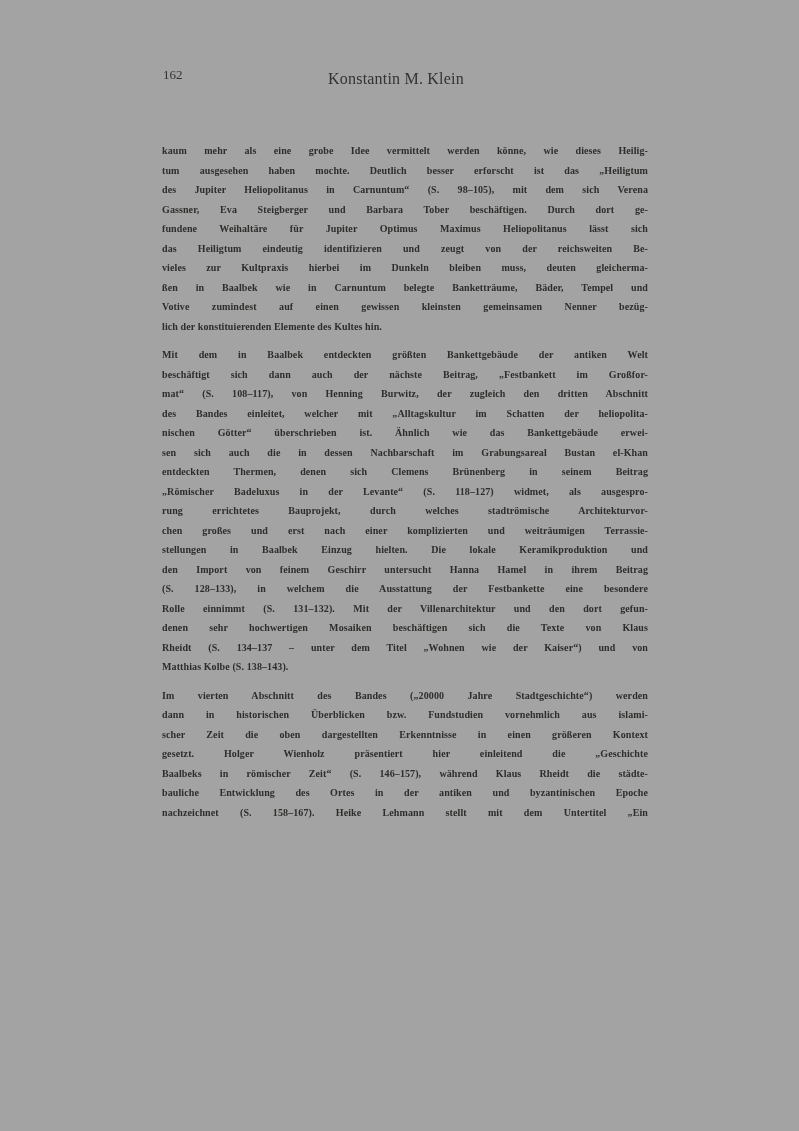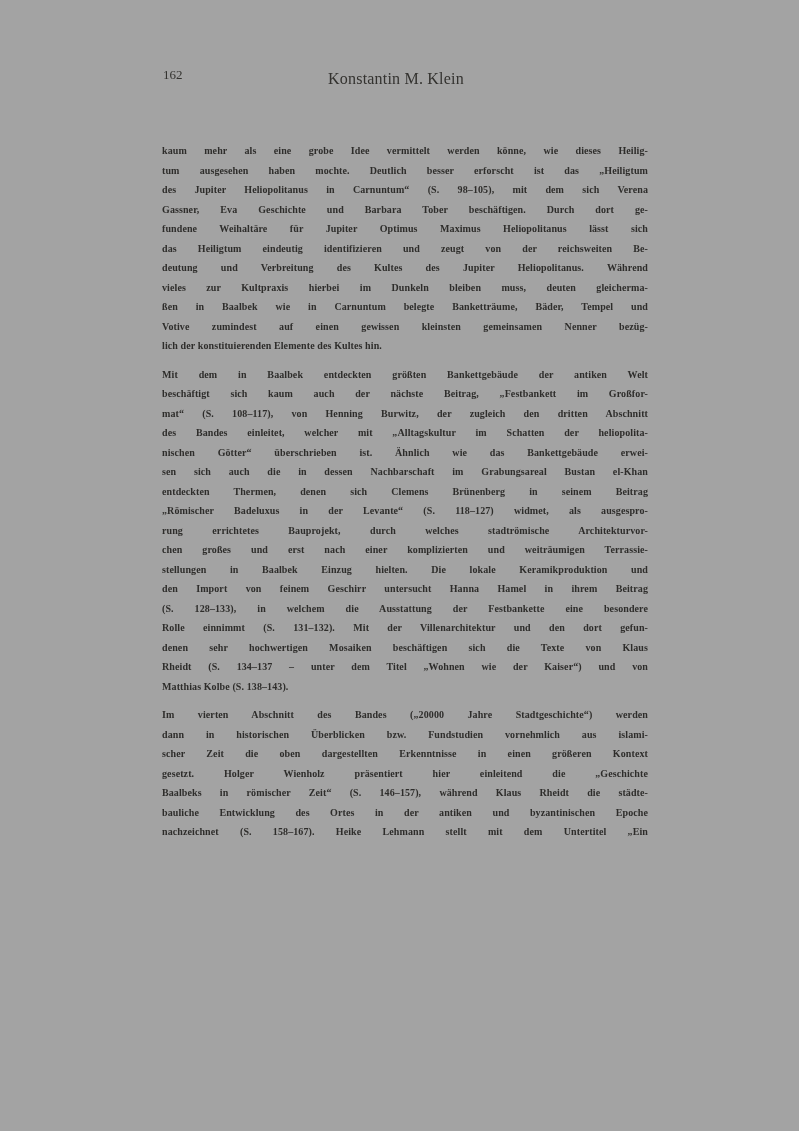--- a/index.html
+++ b/index.html
@@ -70,32 +70,31 @@
 <div class="page">
   <header class="running-header">
     <span class="page-number">162</span>
     <span class="running-head">Konstantin M. Klein</span>
   </header>
   <main class="body-text">
       <div class="para">
         <div class="line">kaum mehr als eine grobe Idee vermittelt werden könne, wie dieses Heilig-</div>
         <div class="line">tum ausgesehen haben mochte. Deutlich besser erforscht ist das „Heiligtum</div>
         <div class="line">des Jupiter Heliopolitanus in Carnuntum“ (S. 98–105), mit dem sich Verena</div>
-        <div class="line">Gassner, Eva Geschichte und Barbara Tober beschäftigen. Durch dort ge-</div>
+        <div class="line">Gassner, Eva Steigberger und Barbara Tober beschäftigen. Durch dort ge-</div>
         <div class="line">fundene Weihaltäre für Jupiter Optimus Maximus Heliopolitanus lässt sich</div>
         <div class="line">das Heiligtum eindeutig identifizieren und zeugt von der reichsweiten Be-</div>
-        <div class="line">deutung und Verbreitung des Kultes des Jupiter Heliopolitanus. Während</div>
         <div class="line">vieles zur Kultpraxis hierbei im Dunkeln bleiben muss, deuten gleicherma-</div>
         <div class="line">ßen in Baalbek wie in Carnuntum belegte Banketträume, Bäder, Tempel und</div>
         <div class="line">Votive zumindest auf einen gewissen kleinsten gemeinsamen Nenner bezüg-</div>
         <div class="line flush">lich der konstituierenden Elemente des Kultes hin.</div>
       </div>
       <div class="para">
         <div class="line">Mit dem in Baalbek entdeckten größten Bankettgebäude der antiken Welt</div>
-        <div class="line">beschäftigt sich kaum auch der nächste Beitrag, „Festbankett im Großfor-</div>
+        <div class="line">beschäftigt sich dann auch der nächste Beitrag, „Festbankett im Großfor-</div>
         <div class="line">mat“ (S. 108–117), von Henning Burwitz, der zugleich den dritten Abschnitt</div>
         <div class="line">des Bandes einleitet, welcher mit „Alltagskultur im Schatten der heliopolita-</div>
         <div class="line">nischen Götter“ überschrieben ist. Ähnlich wie das Bankettgebäude erwei-</div>
         <div class="line">sen sich auch die in dessen Nachbarschaft im Grabungsareal Bustan el-Khan</div>
         <div class="line">entdeckten Thermen, denen sich Clemens Brünenberg in seinem Beitrag</div>
         <div class="line">„Römischer Badeluxus in der Levante“ (S. 118–127) widmet, als ausgespro-</div>
         <div class="line">rung errichtetes Bauprojekt, durch welches stadtrömische Architekturvor-</div>
         <div class="line">chen großes und erst nach einer komplizierten und weiträumigen Terrassie-</div>
         <div class="line">stellungen in Baalbek Einzug hielten. Die lokale Keramikproduktion und</div>
         <div class="line">den Import von feinem Geschirr untersucht Hanna Hamel in ihrem Beitrag</div>

